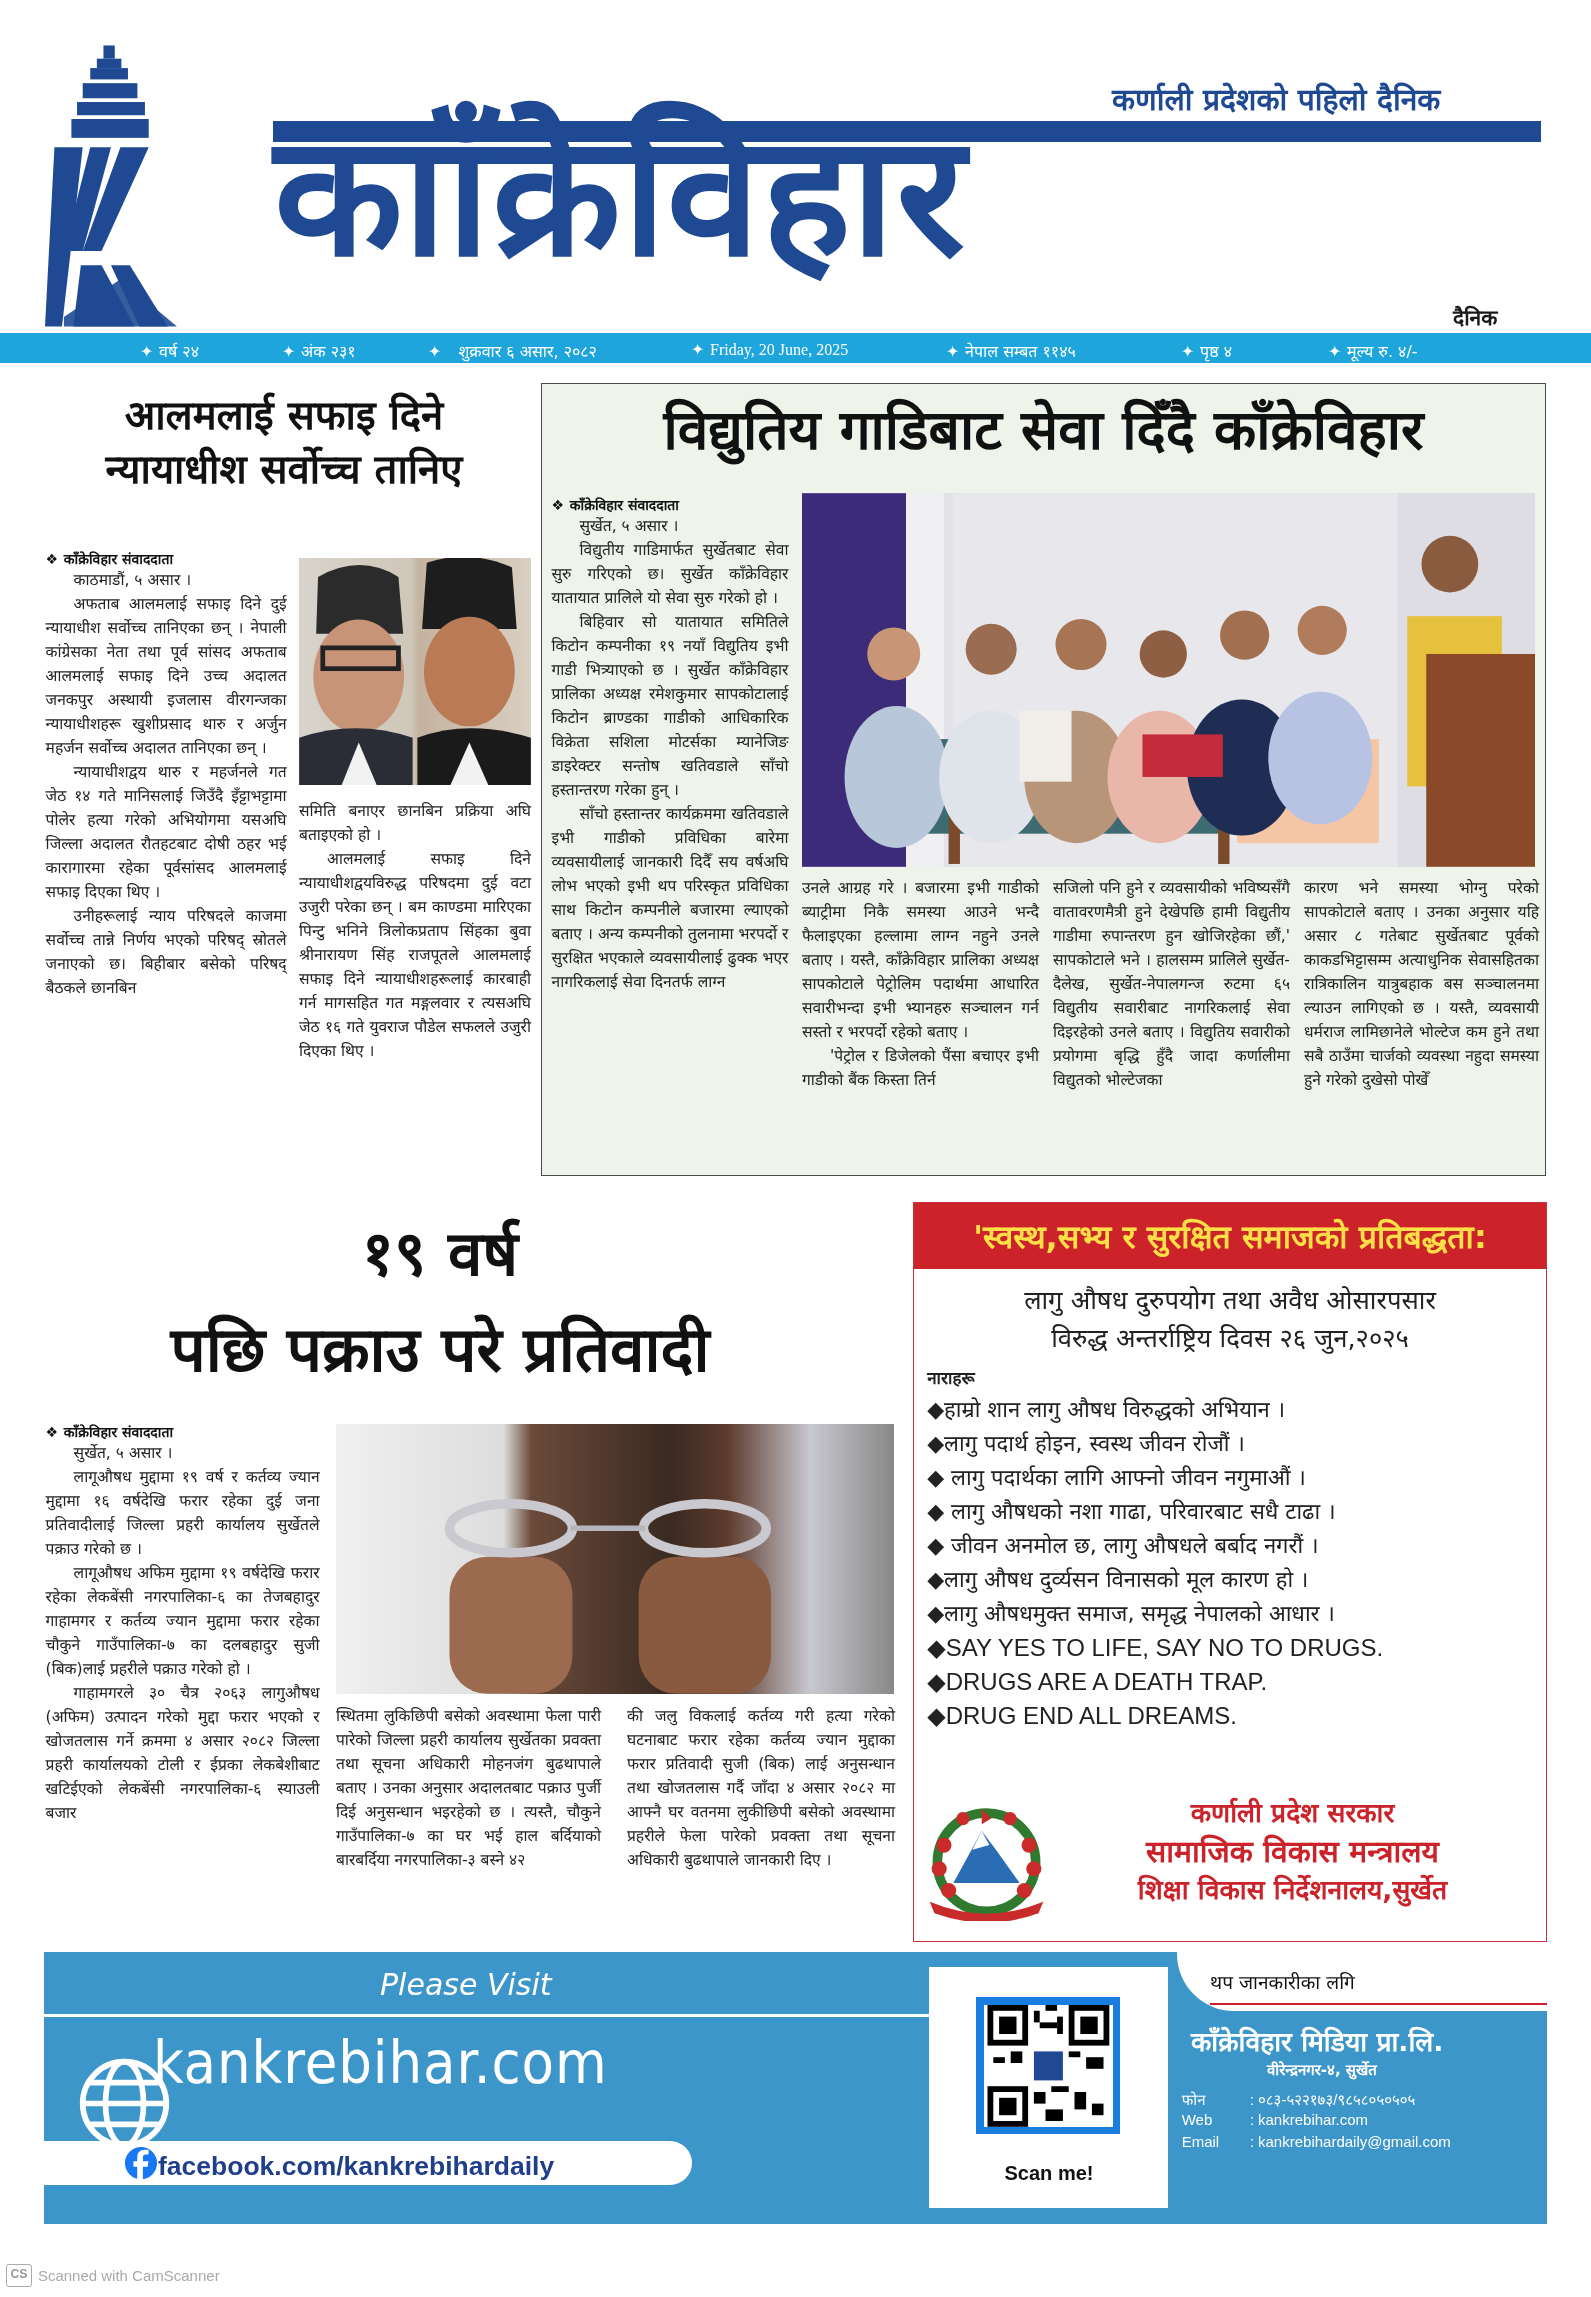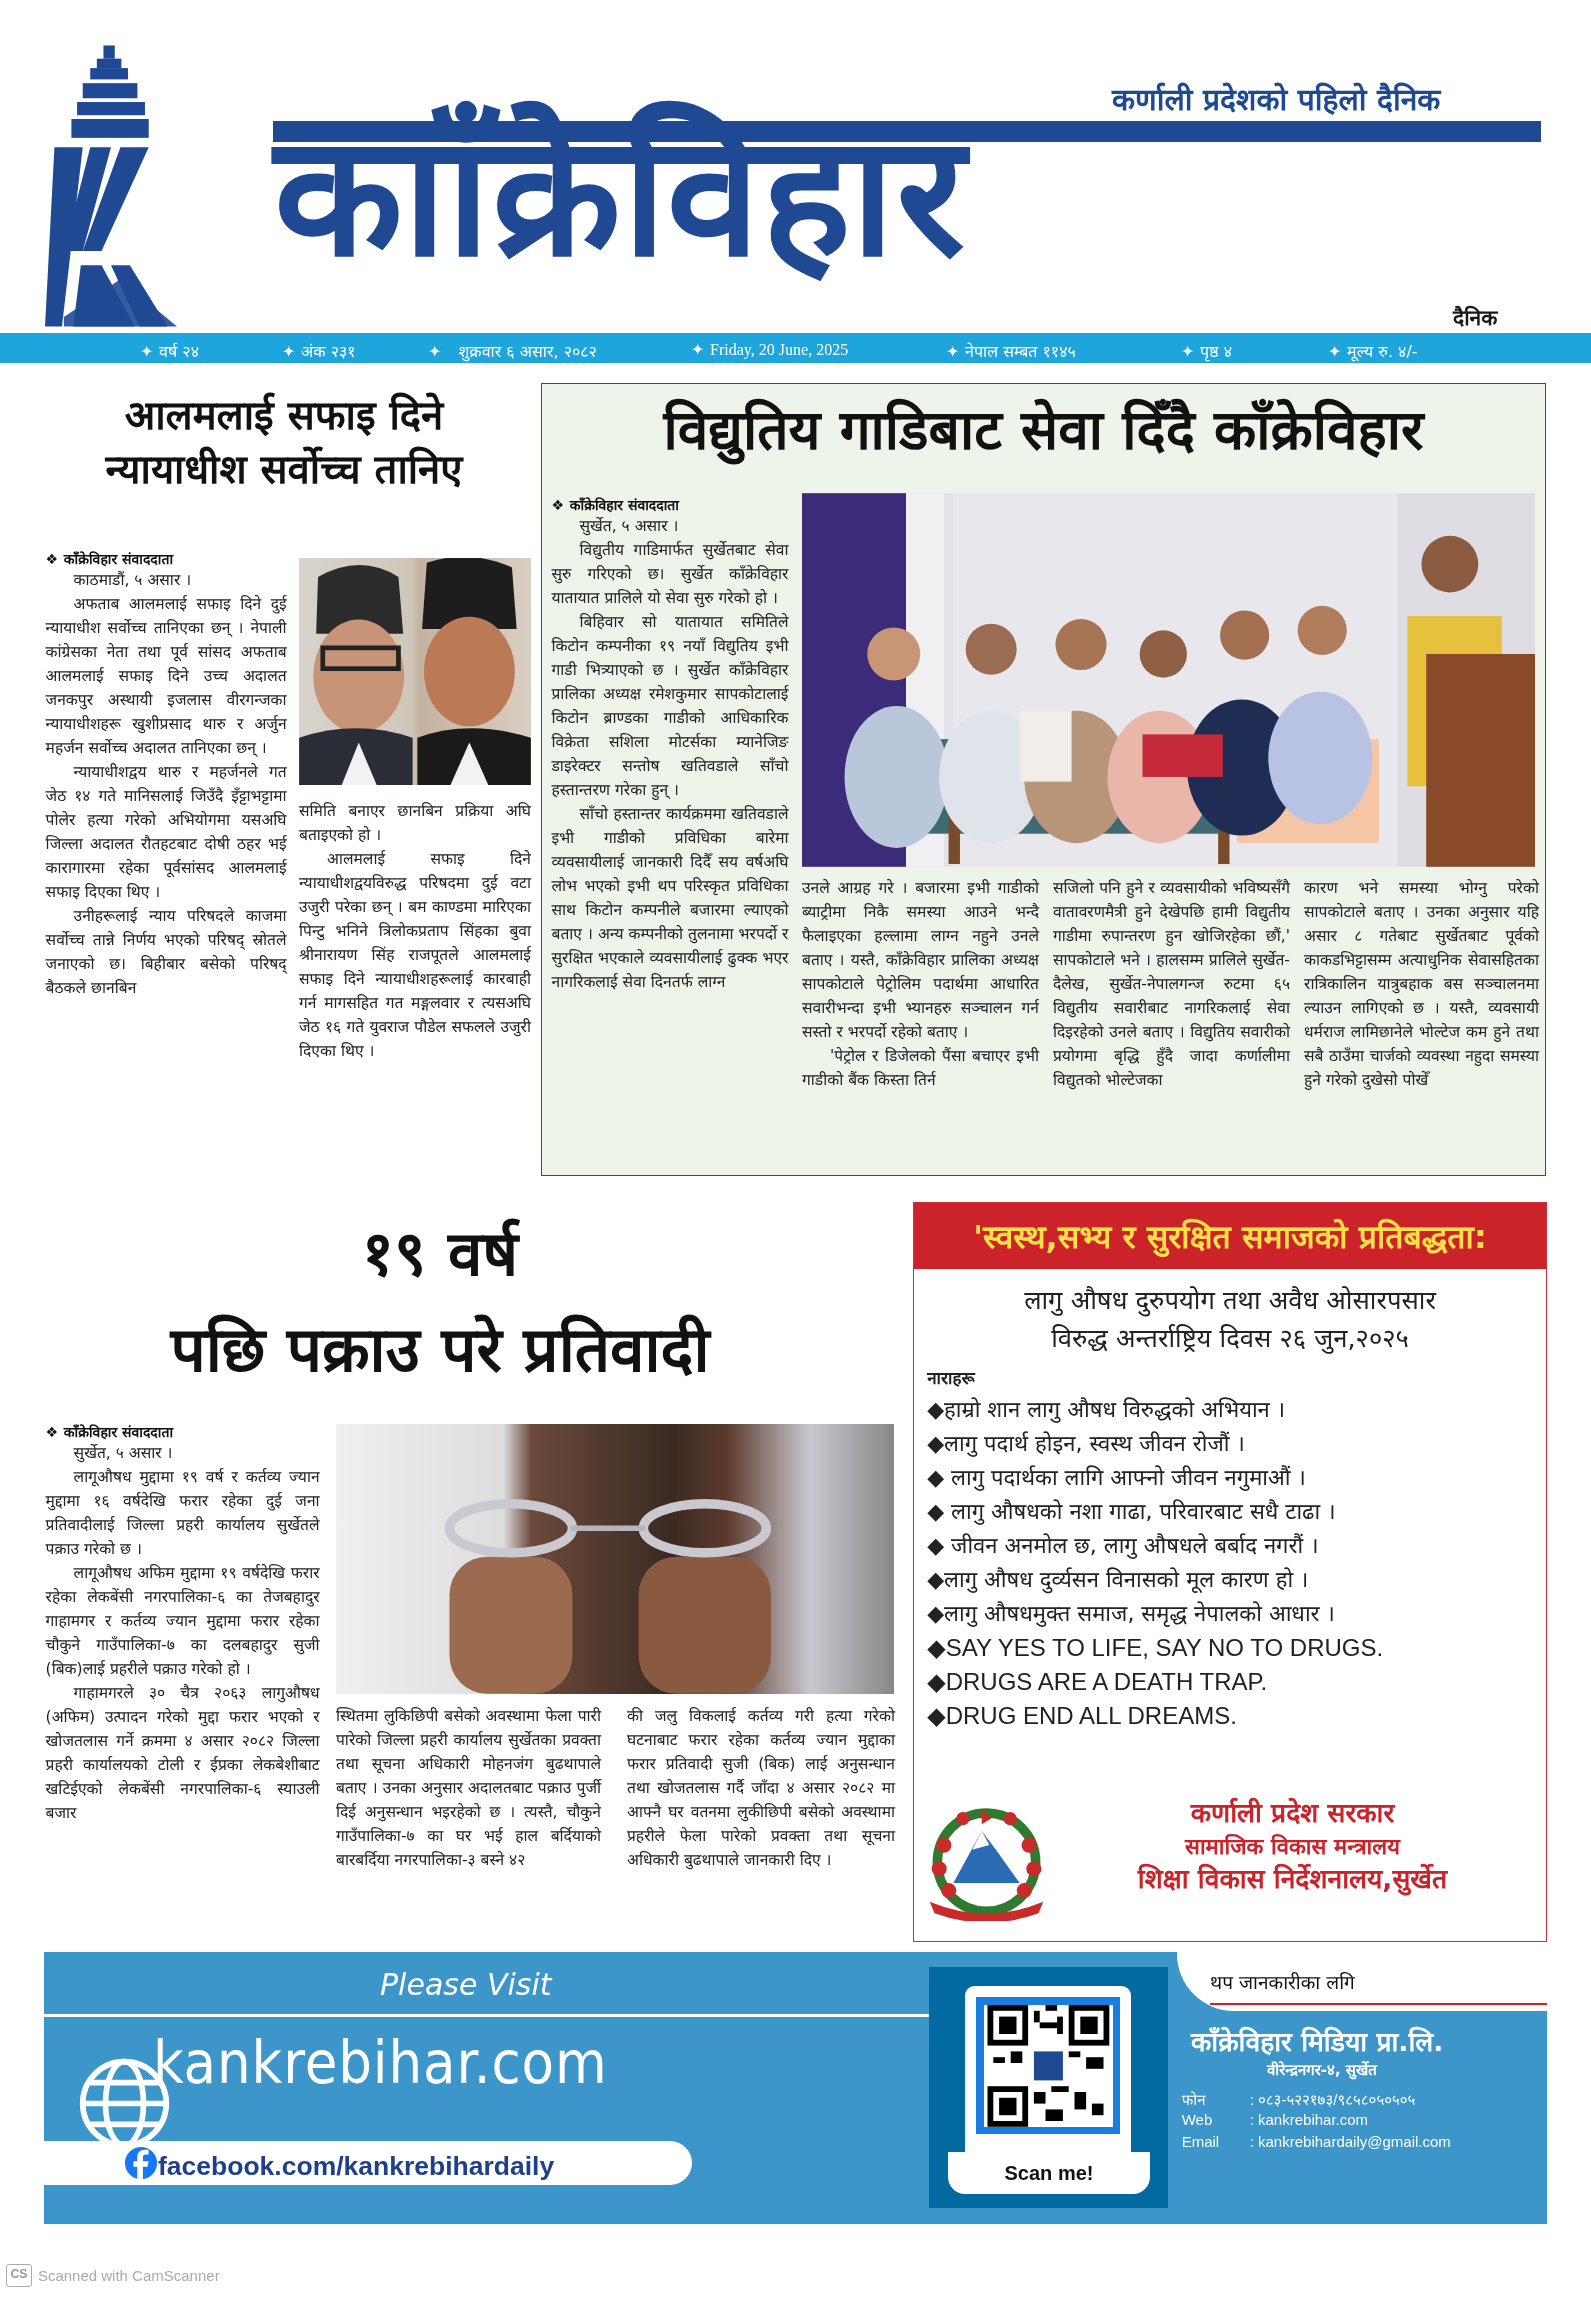--- a/index.html
+++ b/index.html
@@ -35,31 +35,31 @@
 
   
   #ad-box { left: 913px; top: 1202px; width: 634px; height: 740px; border: 1.9px solid #c9303b; background: #fff; }
   .ad-header { background: #cc2229; color: #fde047; text-align: center; font-weight: bold; font-size: 32px; line-height: 53px; padding: 7.6px 0 5.7px; }
   .ad-sub { text-align: center; font-size: 25.6px; line-height: 38px; color: #222; margin-top: 11.4px; }
   .slogans-title { font-size: 17px; font-weight: bold; margin: 9.5px 0 3.8px 13.2px; }
   .slogan { font-size: 22px; line-height: 34px; margin-left: 13.2px; color: #222; }
   .slogan.en { font-family: "Liberation Sans", sans-serif; font-size: 24px; }
   .gov-block { position: absolute; left: 0; top: 577px; width: 100%; height: 161px; }
   .gov-line1 { font-size: 26.5px; font-weight: bold; color: #cc2229; text-align: center; }
-  .gov-line2 { font-size: 22px; font-weight: bold; color: #cc2229; text-align: center; }
+  .gov-line2 { font-size: 30px; font-weight: bold; color: #cc2229; text-align: center; }
   .gov-line3 { font-size: 26.5px; font-weight: bold; color: #cc2229; text-align: center; }
 
   
   #banner { left: 44px; top: 1952px; width: 1503px; height: 272px; background: #3d96ca; }
   .please-visit { left: 336px; top: 15px; font-size: 30px; font-style: italic; color: #fff; font-family: "DejaVu Sans", sans-serif; }
   .banner-rule { left: 0; top: 62px; width: 890px; height: 2.8px; background: #fff; }
   .site-url { left: 109px; top: 76px; font-size: 59px; color: #fff; letter-spacing: 0.9px; font-family: "DejaVu Sans Condensed", "DejaVu Sans", sans-serif; font-weight: normal; }
   .fb-pill { left: 0; top: 189px; width: 648px; height: 44px; background: #fff; border-radius: 0 24px 24px 0; }
   .fb-text { left: 114px; top: 199px; font-size: 26.5px; font-weight: bold; color: #1f3f8a; font-family: "Liberation Sans", sans-serif; }
-  .qr-panel { left: 885px; top: 15px; width: 239px; height: 241px; background: #0369a1; }
+  .qr-panel { left: 885px; top: 15px; width: 239px; height: 241px; background: #ffffff; }
   .qr-card { left: 36px; top: 19px; width: 166px; height: 185px; background: #fff; border-radius: 9.5px; }
   .qr-inner { left: 11.4px; top: 11.4px; width: 144px; height: 137px; background: #1a7ee0; padding: 7.6px; }
   .qr-code { width: 100%; height: 100%; background: #fff; }
   .scan-me { left: 19px; top: 185px; width: 202px; height: 42px; background: #fff; border-radius: 0 0 17px 17px; font-family: "Liberation Sans", sans-serif; font-weight: bold; font-size: 20px; text-align: center; line-height: 42px; color: #111; }
   .contact-panel { left: 1133px; top: 0; width: 370px; height: 272px; background: #3d96ca; }
   .contact-head { left: 0; top: 0; width: 370px; height: 59px; background: #fff; border-radius: 0 0 0 57px; }
   .contact-head-text { left: 33px; top: 17px; font-size: 19px; color: #111; }
   .contact-red { left: 33px; top: 51px; width: 337px; height: 1.9px; background: #d02030; }
   .company { left: 14px; top: 71px; font-size: 26.5px; font-weight: bold; color: #fff; }
   .company-addr { left: 90px; top: 107px; font-size: 15px; font-weight: bold; color: #fff; }

